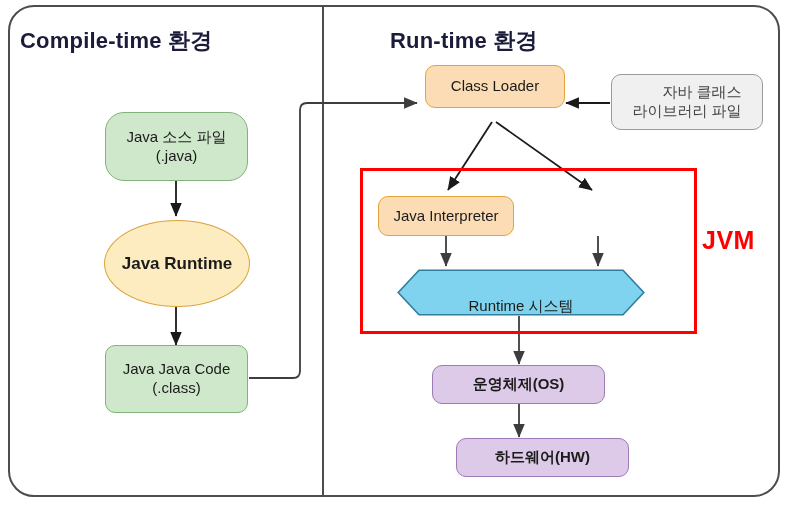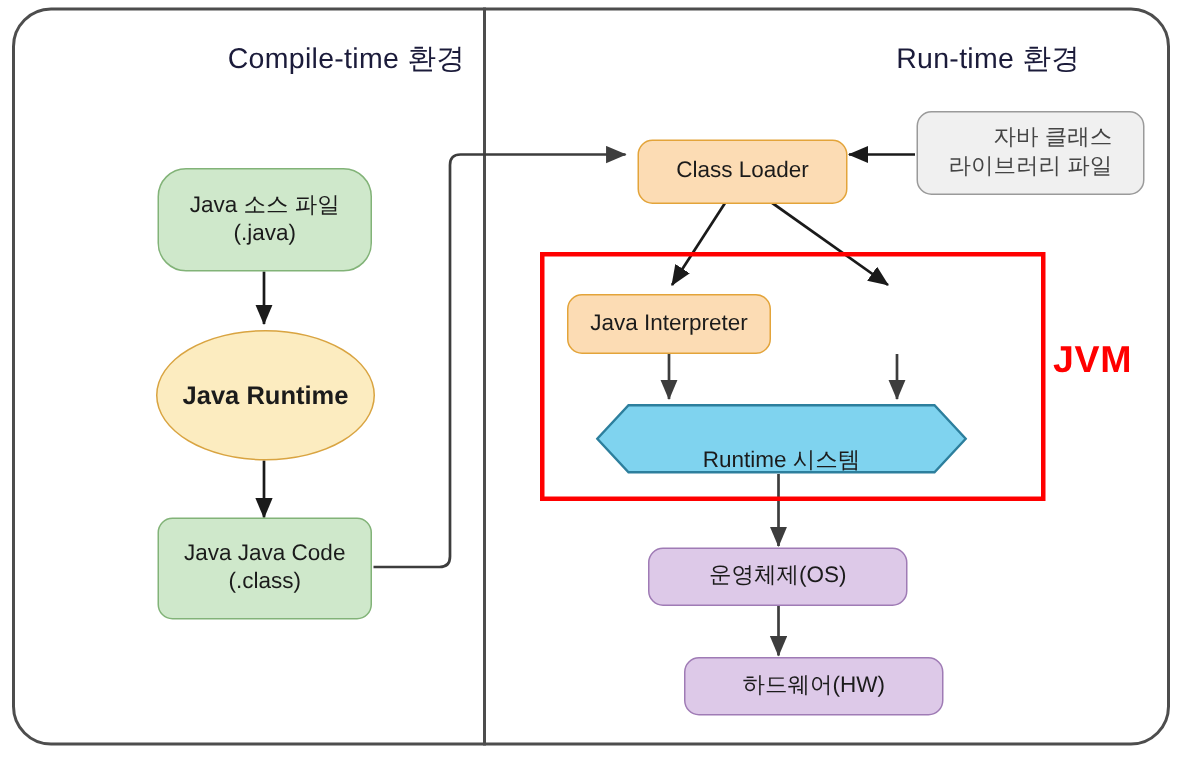--- a/index.html
+++ b/index.html
@@ -10,22 +10,22 @@
     position:absolute;left:8px;top:5px;width:772px;height:492px;
     border:2.2px solid #4d4d4d;border-radius:26px;box-sizing:border-box;
     background:transparent;
   }
   .divider{
     position:absolute;left:322px;top:5px;width:0;height:492px;
     border-left:2.2px solid #4d4d4d;
   }
 
   .section-title{
-    position:absolute;font-weight:normal;font-size:19px;color:#1b1b3a;
-    letter-spacing:.2px;white-space:nowrap;text-align:right;
+    position:absolute;font-weight:bold;font-size:22px;color:#1b1b3a;
+    letter-spacing:.2px;white-space:nowrap;text-align:left;
   }
   #title-compile{left:20px;top:26px;width:290px;}
   #title-runtime{left:390px;top:26px;width:330px;}
 
   .node{
     position:absolute;box-sizing:border-box;display:flex;
     align-items:center;justify-content:center;text-align:center;
     font-size:15px;color:#1b1b1b;line-height:1.25;
   }
   .node span{display:block;}
@@ -33,21 +33,21 @@
   .green{
     background:#cfe8cb;border:1.6px solid #82b378;border-radius:10px;
   }
   .orange{
     background:#fcdcb4;border:1.6px solid #e3a43a;border-radius:10px;
   }
   .gray{
     background:#f0f0f0;border:1.6px solid #9a9a9a;border-radius:10px;color:#444;text-align:right;
   }
   .purple{
-    background:#ddc9e8;border:1.6px solid #9f7bb5;border-radius:10px;
+    background:#ddc9e8;border:1.6px solid #9f7bb5;border-radius:10px;font-weight:bold;
   }
   .ellipse{
     background:#fcecc0;border:1.6px solid #d9a441;border-radius:50%;
     font-weight:bold;font-size:17px;
   }
   .hexwrap{position:absolute;}
   .hexwrap svg{display:block;}
   .hexlabel{
     position:absolute;left:0;top:0;width:100%;height:100%;
     display:flex;align-items:flex-end;justify-content:center;
@@ -121,21 +121,21 @@
     <span>Java Runtime</span>
   </div>
 
   <div class="node green" style="left:105px;top:345px;width:143px;height:68px;">
     <div>
       <span>Java Java Code</span>
       <span>(.class)</span>
     </div>
   </div>
 
-  <div class="node orange" style="left:425px;top:93px;width:140px;height:43px;">
+  <div class="node orange" style="left:425px;top:65px;width:140px;height:43px;">
     <span>Class Loader</span>
   </div>
 
   <div class="node gray" style="left:611px;top:74px;width:152px;height:56px;">
     <div>
       <span>자바 클래스</span>
       <span>라이브러리 파일</span>
     </div>
   </div>
 

